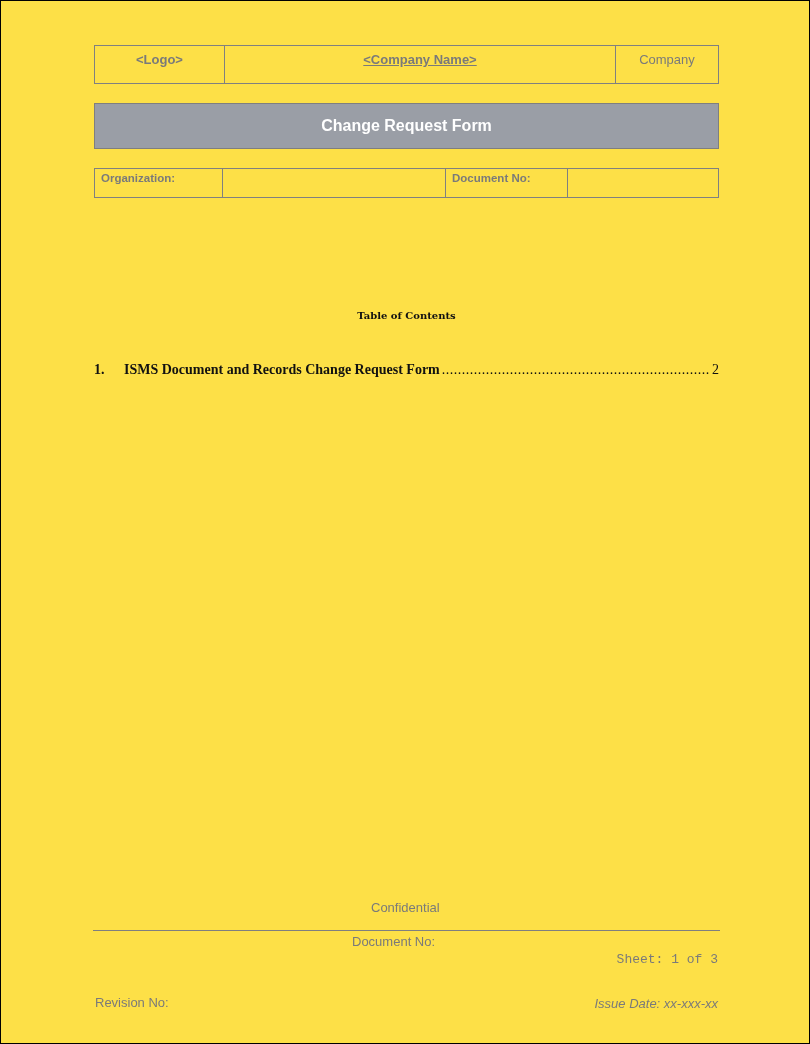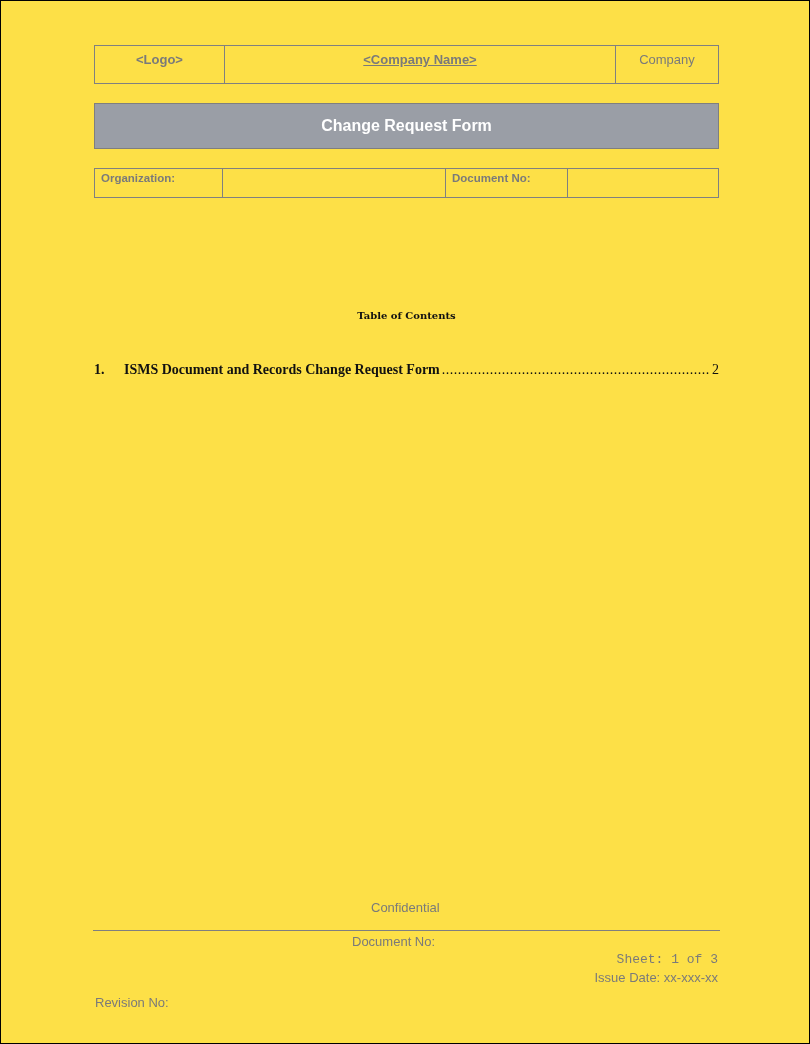--- a/index.html
+++ b/index.html
@@ -127,15 +127,15 @@
     <span class="toc-leader">................................................................................................................................</span>
     <span class="toc-page">2</span>
   </div>
 
   <div class="footer-rule"></div>
 
   <div class="footer-text" style="left:351px; top:933px;">Document No:</div>
   <div class="footer-text" style="left:370px; top:899px;">Confidential</div>
   <div class="footer-text" style="right:91px; top:951px; text-align:right;font-family:Liberation Mono, monospace;">Sheet: 1 of 3</div>
   <div class="footer-text" style="left:94px; top:969px;margin-top:25px;">Revision No:</div>
-  <div class="footer-text" style="right:91px; top:969px; text-align:center;">Issue Date: xx-xxx-xx</div>
+  <div class="footer-text" style="right:91px; top:995px; text-align:center;font-style:italic;">Issue Date: xx-xxx-xx</div>
 
 </div>
 
 </body></html>

